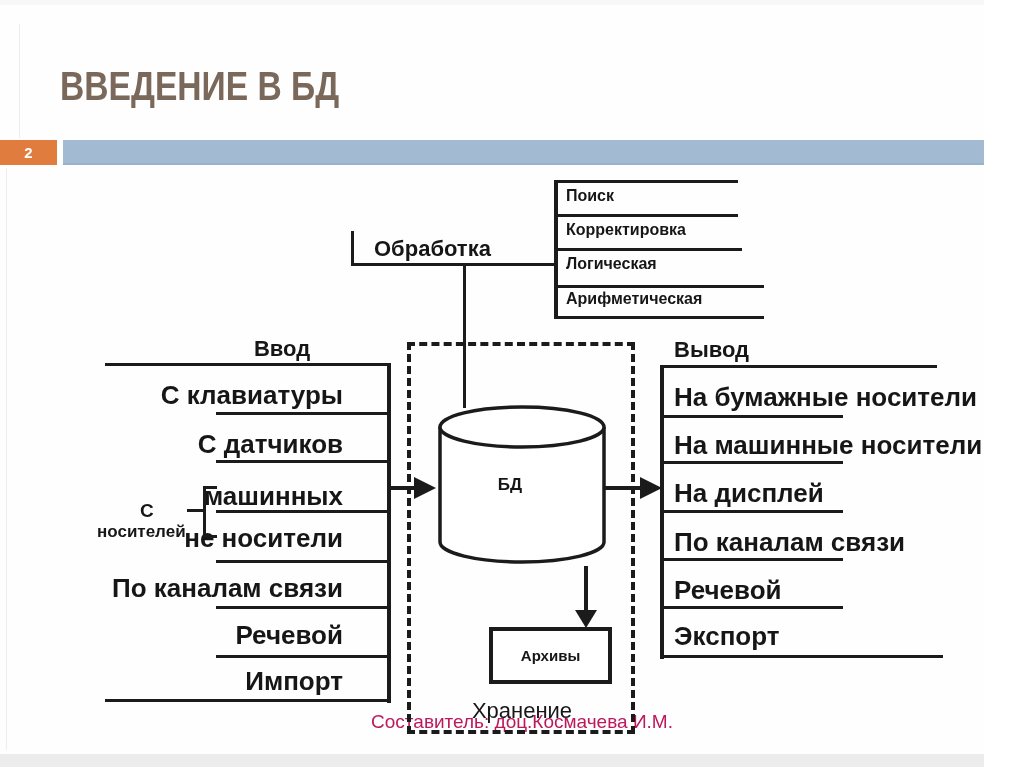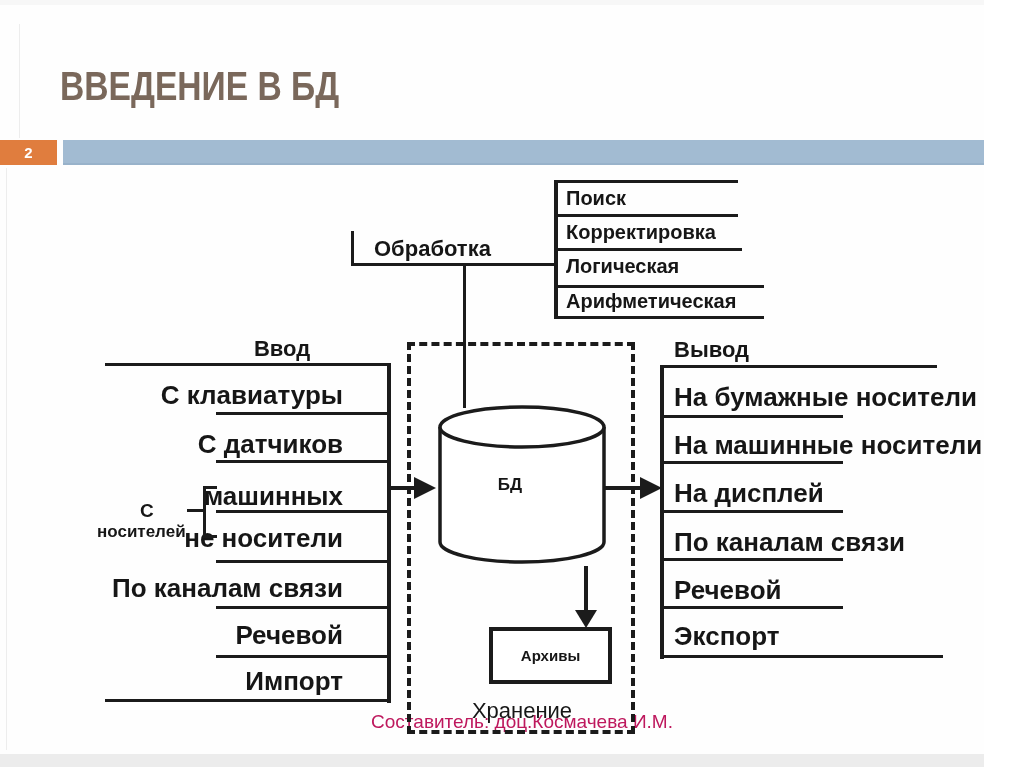--- a/index.html
+++ b/index.html
@@ -19,21 +19,21 @@
              border-bottom:2px solid #98b2ca;box-sizing:border-box;}
   .footer{position:absolute;left:20px;top:711px;width:1004px;text-align:center;
           font-size:19px;color:#be185d;}
   .bottom-strip{position:absolute;left:0;top:754px;width:1024px;height:13px;background:#ececec;}
 
   
   .ln{position:absolute;background:#1b1b1b;}
   .txt{position:absolute;font-weight:bold;color:#161616;white-space:nowrap;line-height:1.15;}
   .hdr{font-size:22px;}
   .item{font-size:26px;}
-  .proc-item{font-size:20px;}
+  .proc-item{font-size:16px;}
   .arr-r{position:absolute;width:0;height:0;border-left:22px solid #1b1b1b;
          border-top:11px solid transparent;border-bottom:11px solid transparent;}
   .arr-d{position:absolute;width:0;height:0;border-top:18px solid #1b1b1b;
          border-left:11px solid transparent;border-right:11px solid transparent;}
   .dashedbox{position:absolute;left:407px;top:342px;width:228px;height:392px;
              border:4px dashed #1b1b1b;box-sizing:border-box;}
   .archivebox{position:absolute;left:489px;top:627px;width:123px;height:57px;
               border:4px solid #1b1b1b;box-sizing:border-box;display:flex;
               align-items:center;justify-content:center;font-weight:bold;font-size:15px;
               color:#161616;background:#fff;}

